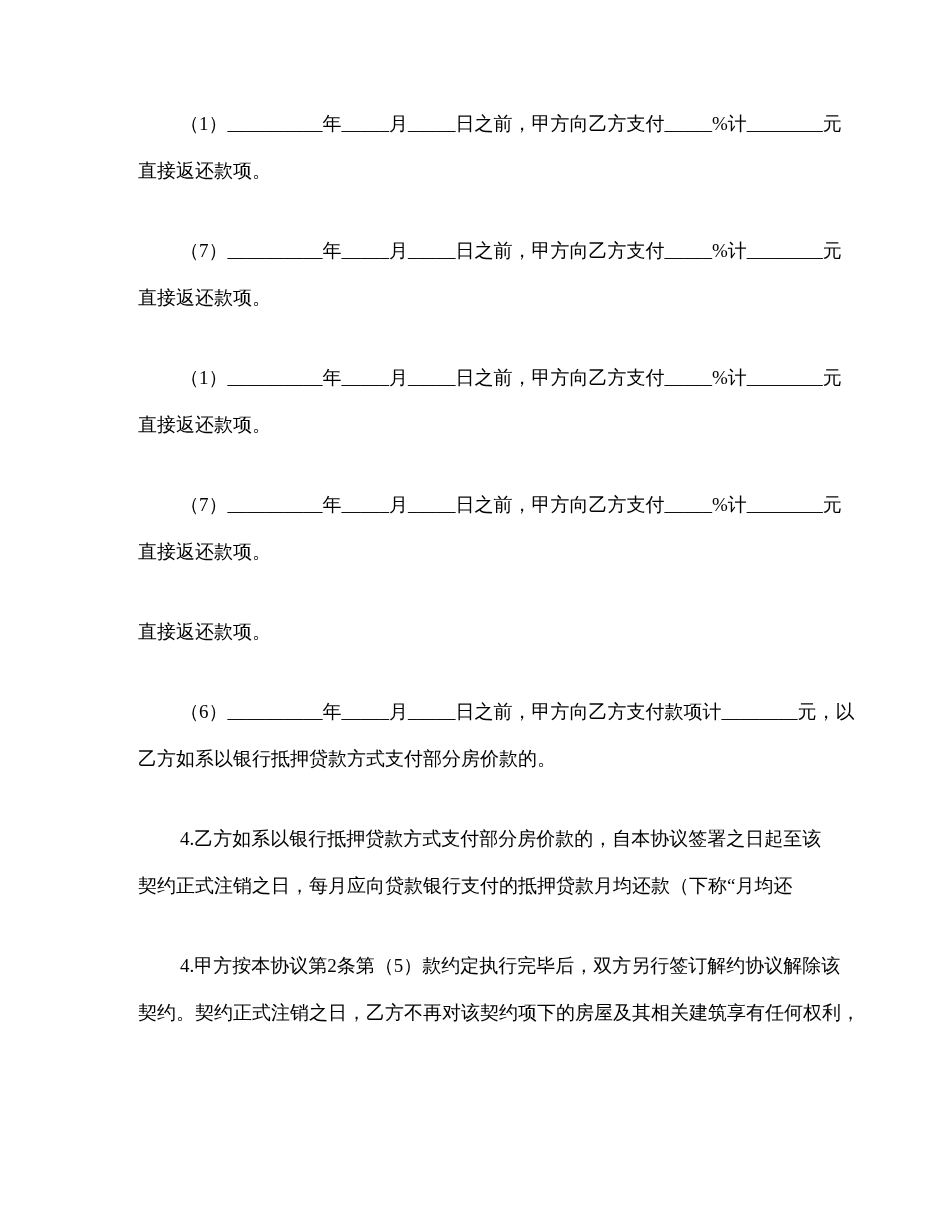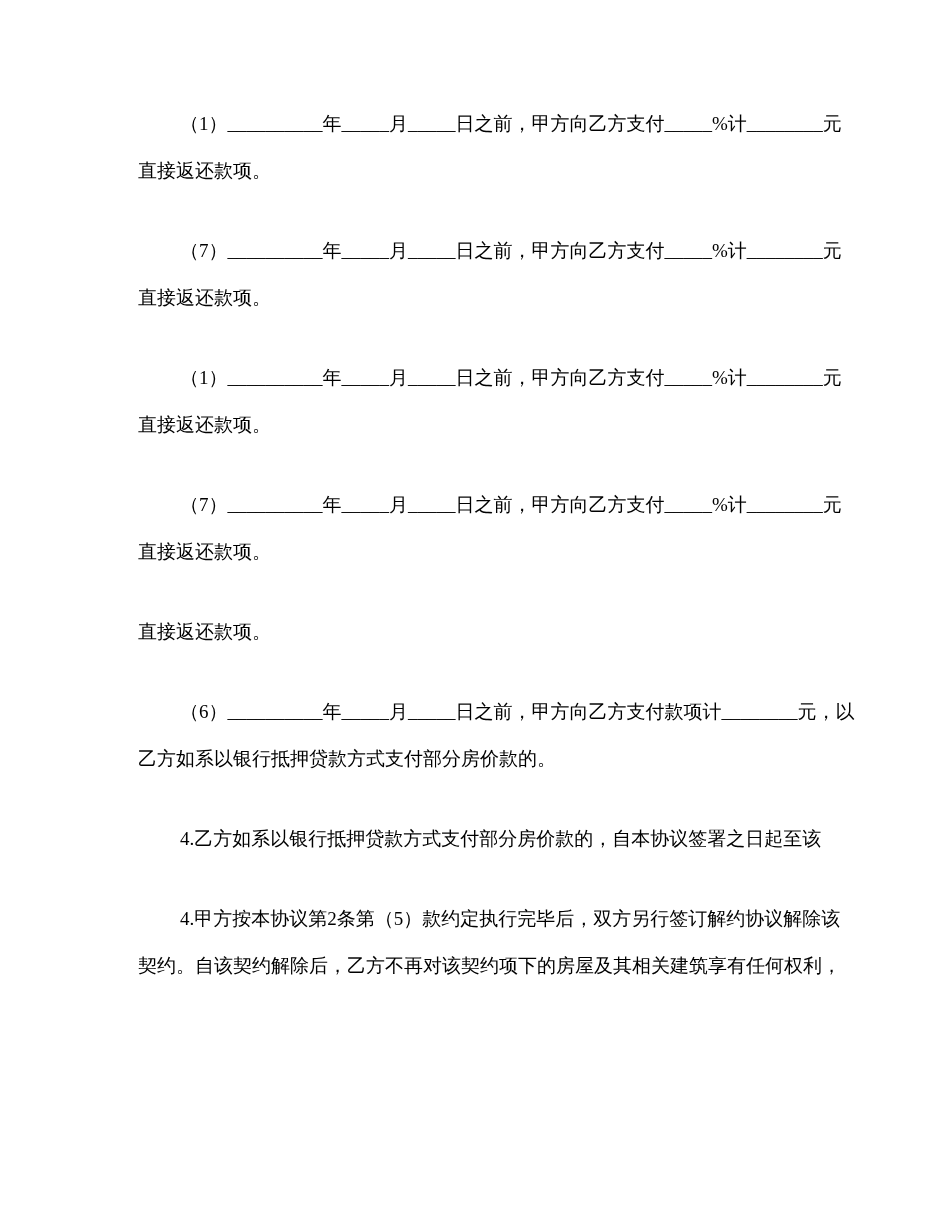--- a/index.html
+++ b/index.html
@@ -63,20 +63,21 @@
     <span class="line">直接返还款项。</span>
   </p>
 
   <p class="para">
     <span class="line first">（6）__________年_____月_____日之前，甲方向乙方支付款项计________元，以</span>
     <span class="line">乙方如系以银行抵押贷款方式支付部分房价款的。</span>
   </p>
 
   <p class="para">
     <span class="line first">4.乙方如系以银行抵押贷款方式支付部分房价款的，自本协议签署之日起至该</span>
+    <span class="line">契约正式注销之日，每月应向贷款银行支付的抵押贷款月均还款（下称“月均还</span>
   </p>
 
   <p class="para">
     <span class="line first">4.甲方按本协议第2条第（5）款约定执行完毕后，双方另行签订解约协议解除该</span>
-    <span class="line">契约。自该契约解除后，乙方不再对该契约项下的房屋及其相关建筑享有任何权利，</span>
+    <span class="line">契约。契约正式注销之日，乙方不再对该契约项下的房屋及其相关建筑享有任何权利，</span>
   </p>
 
 </div>
 
 </body></html>

